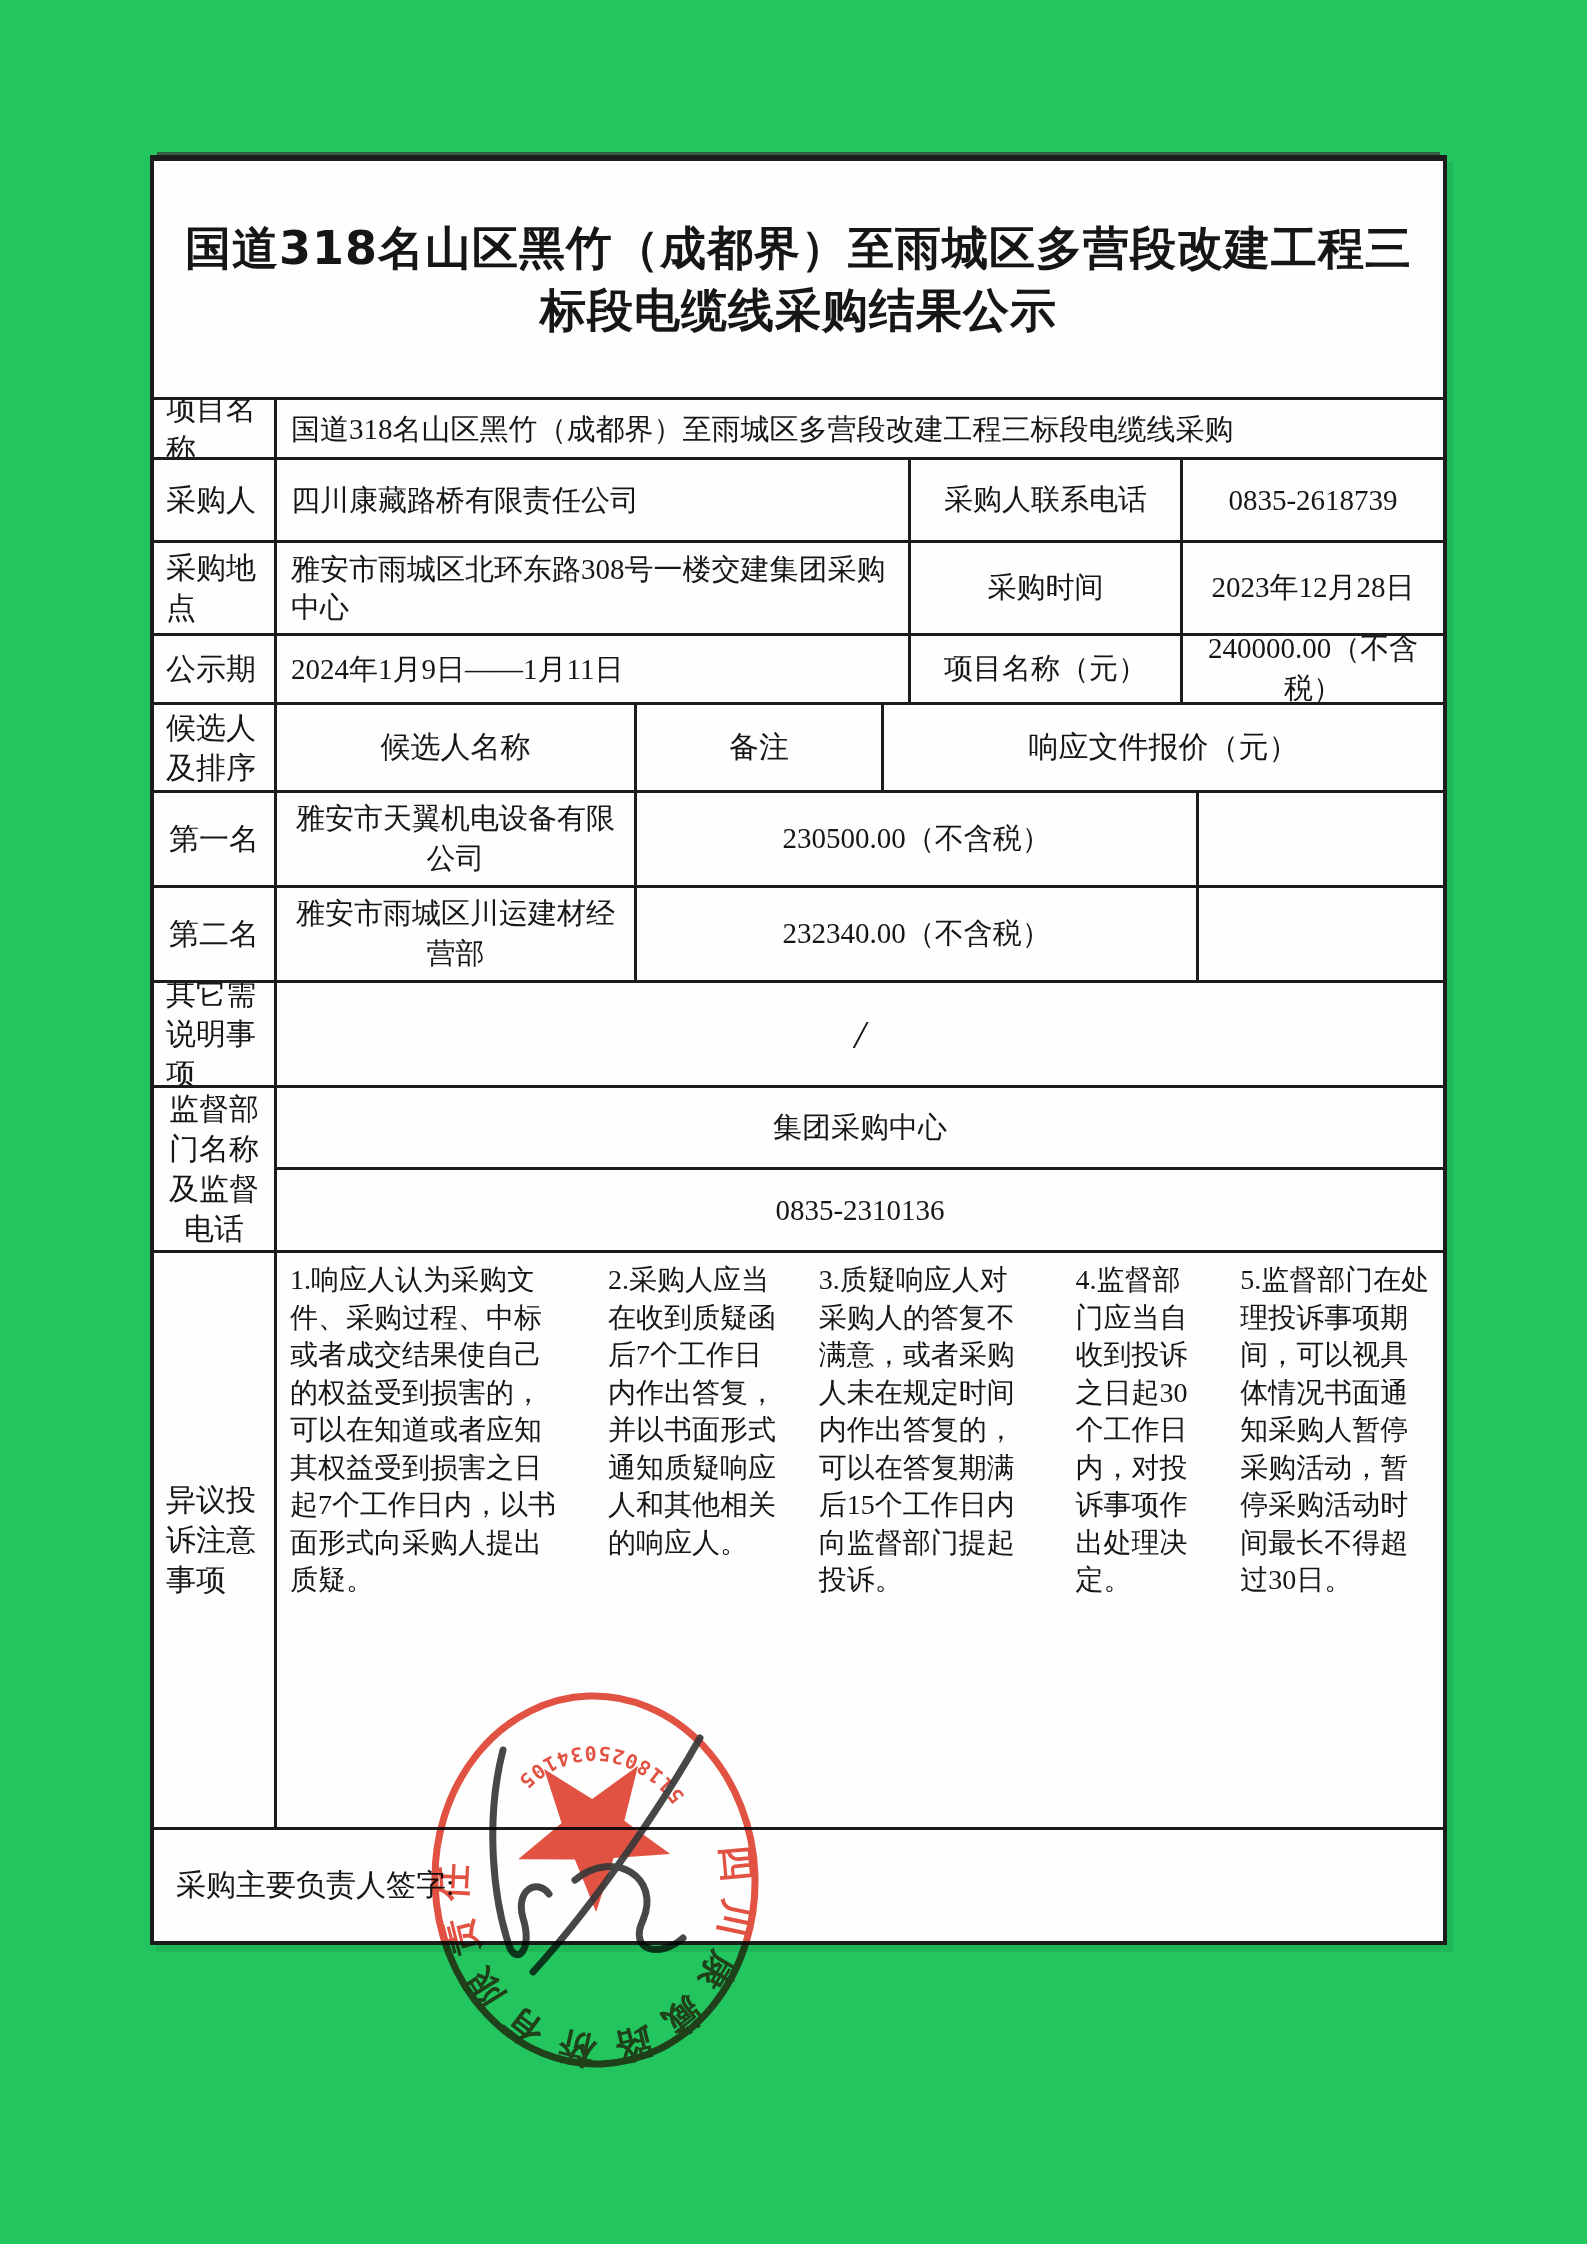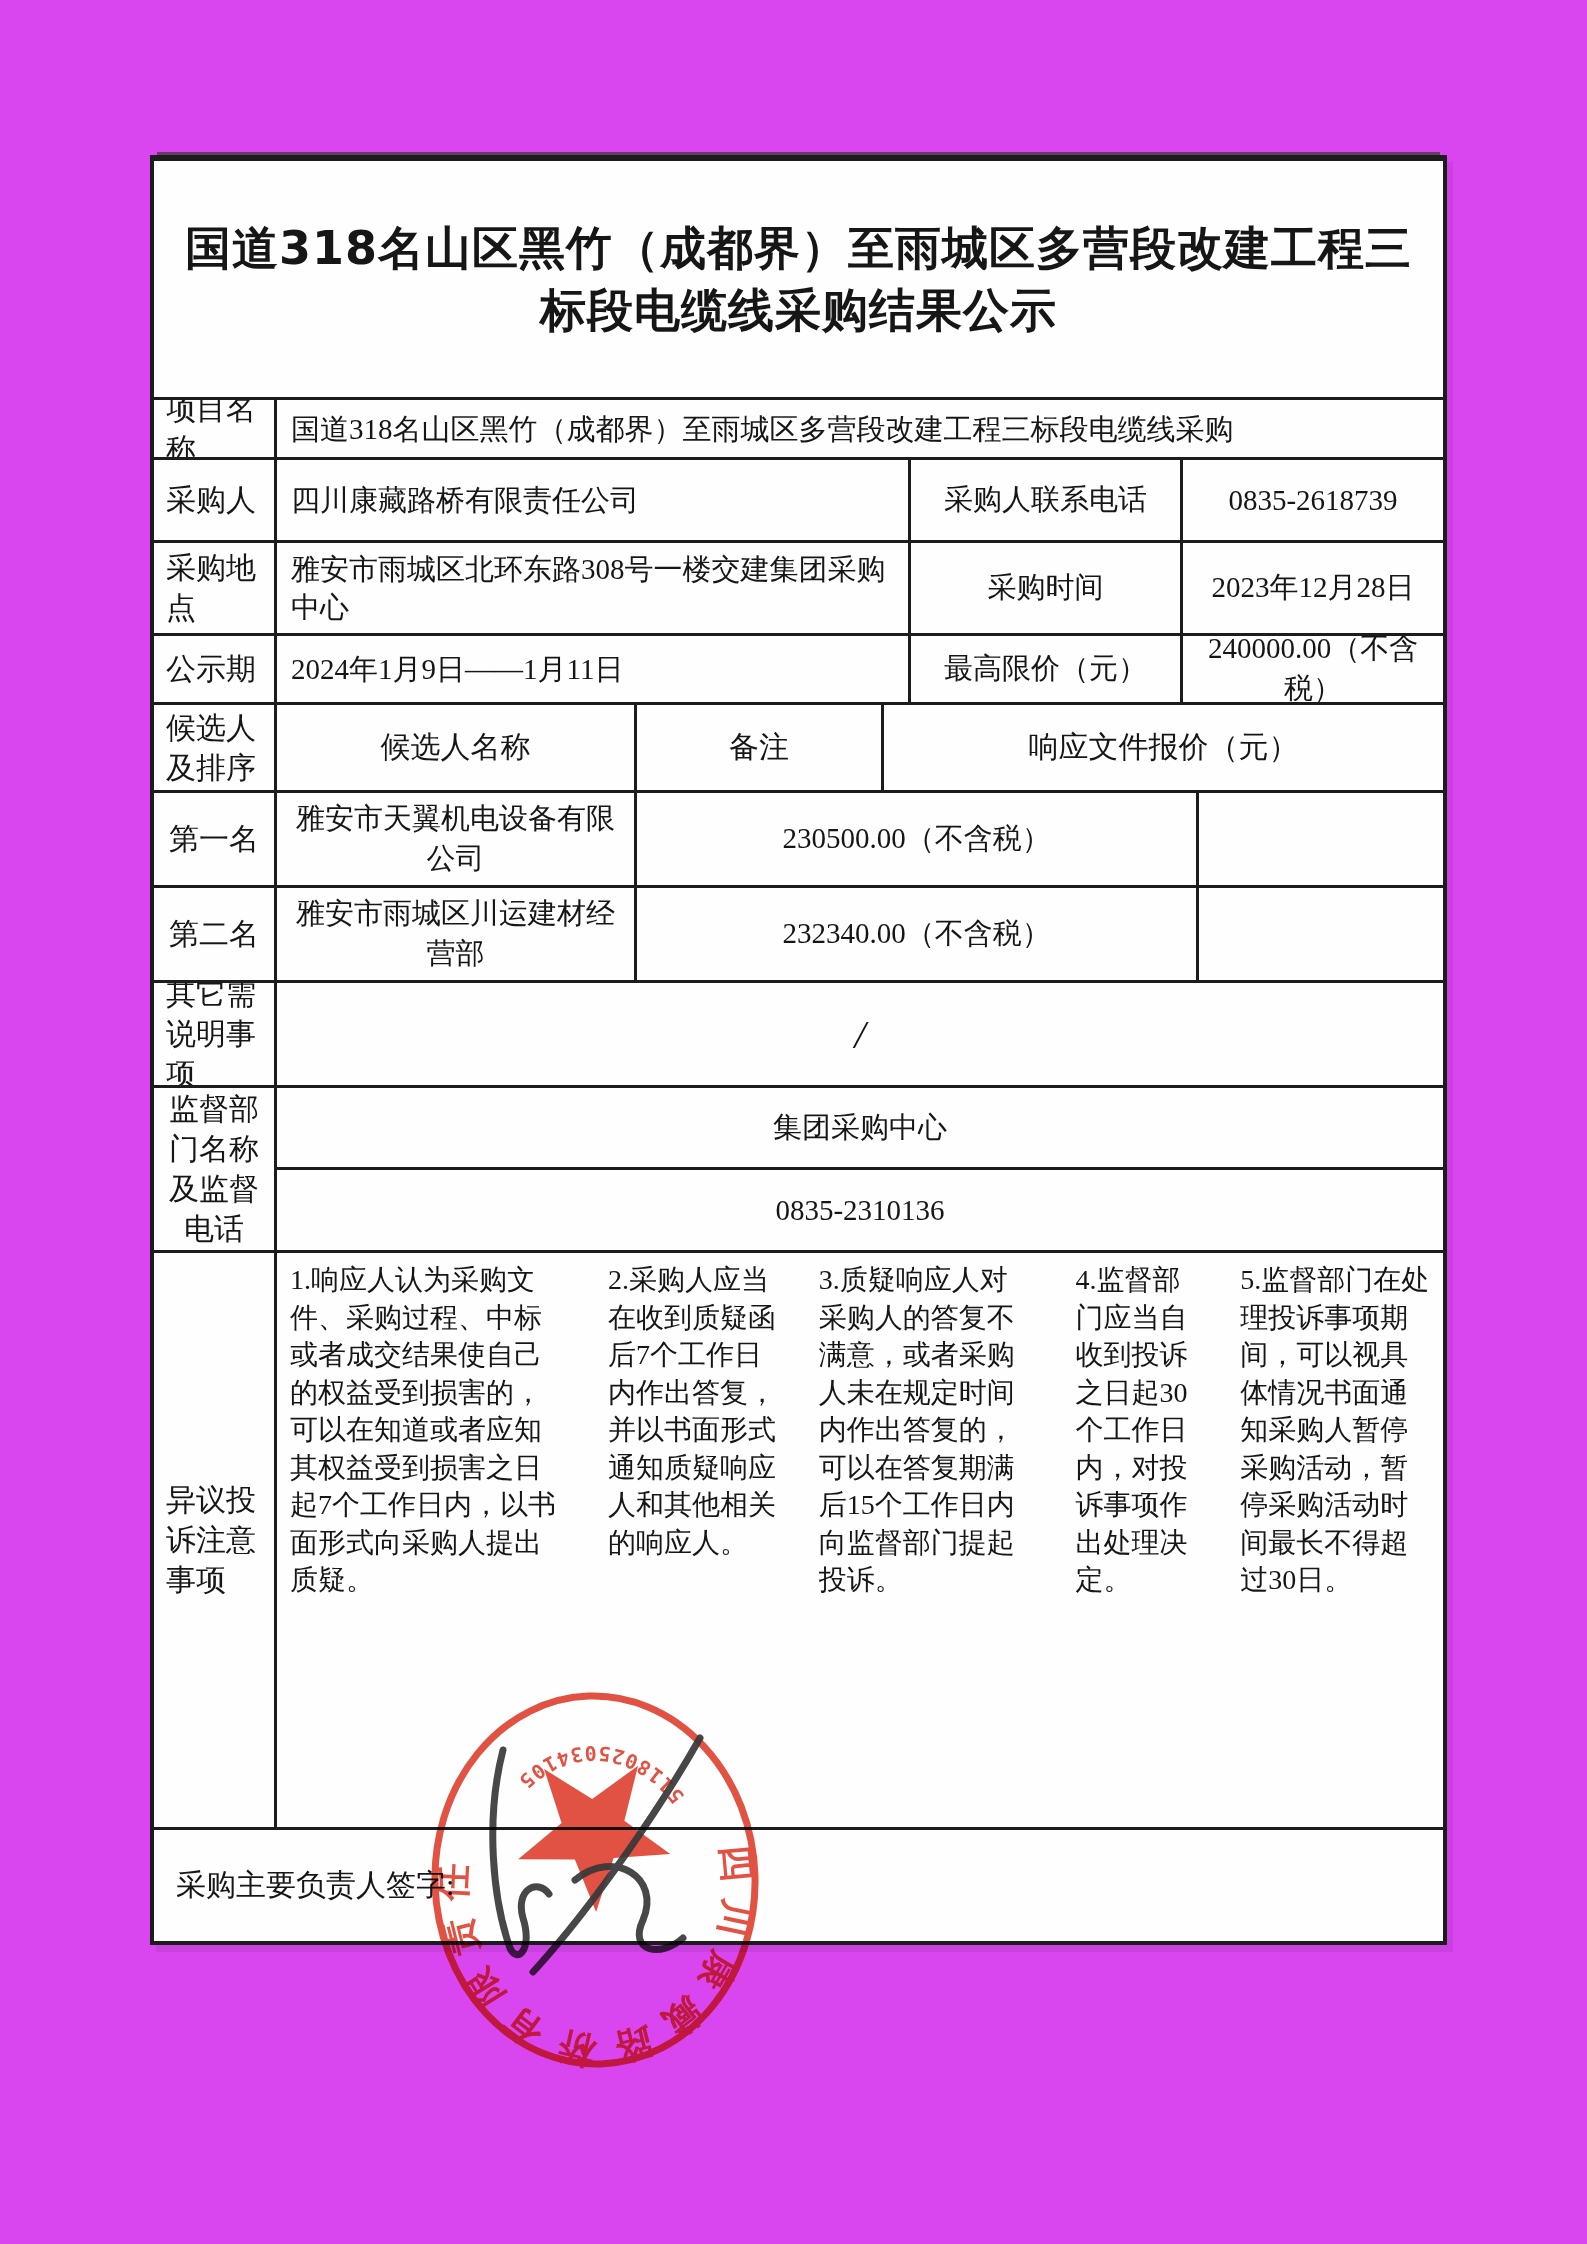--- a/index.html
+++ b/index.html
@@ -1,16 +1,16 @@
 <!DOCTYPE html>
 <html><head>
 <meta charset="utf-8">
 <style>
   html,body{margin:0;padding:0;background:#ffffff;}
-  .page{position:relative;width:1587px;height:2244px;background:#d946ef;overflow:hidden;
+  .page{position:relative;width:1587px;height:2244px;background:#22c55e;overflow:hidden;
         font-family:"Liberation Serif","DejaVu Serif",serif;color:#161616;}
   .doc-table{position:absolute;left:150px;top:155px;width:1297px;height:1790px;
         box-sizing:border-box;border:4px solid #1c1c1c;border-top-width:6px;
         display:flex;flex-direction:column;background:#fefefe;
         box-shadow:0 -10px 0 -7px rgba(60,60,60,.75), 6px 7px 0 rgba(0,0,0,.07);}
   .row{display:flex;flex-shrink:0;border-top:3px solid #1c1c1c;box-sizing:border-box;}
   .row.first{border-top:none;}
   .cell{box-sizing:border-box;border-left:3px solid #1c1c1c;display:flex;align-items:center;overflow:hidden;}
   .cell.nb{border-left:none;}
   .label{width:120px;flex-shrink:0;font-size:30px;line-height:40px;padding:4px 6px 4px 12px;}
@@ -65,21 +65,21 @@
     <div class="row" style="height:93px">
       <div class="cell nb label">采购地点</div>
       <div class="cell val w-val">雅安市雨城区北环东路308号一楼交建集团采购中心</div>
       <div class="cell mid w-mid">采购时间</div>
       <div class="cell rv">2023年12月28日</div>
     </div>
 
     <div class="row" style="height:69px">
       <div class="cell nb label">公示期</div>
       <div class="cell val w-val">2024年1月9日——1月11日</div>
-      <div class="cell mid w-mid">最高限价（元）</div>
+      <div class="cell mid w-mid">项目名称（元）</div>
       <div class="cell rv">240000.00（不含税）</div>
     </div>
 
     <div class="row" style="height:88px">
       <div class="cell nb label">候选人及排序</div>
       <div class="cell w-name hdr">候选人名称</div>
       <div class="cell rv hdr">备注</div>
       <div class="cell w-quote hdr">响应文件报价（元）</div>
     </div>
 

